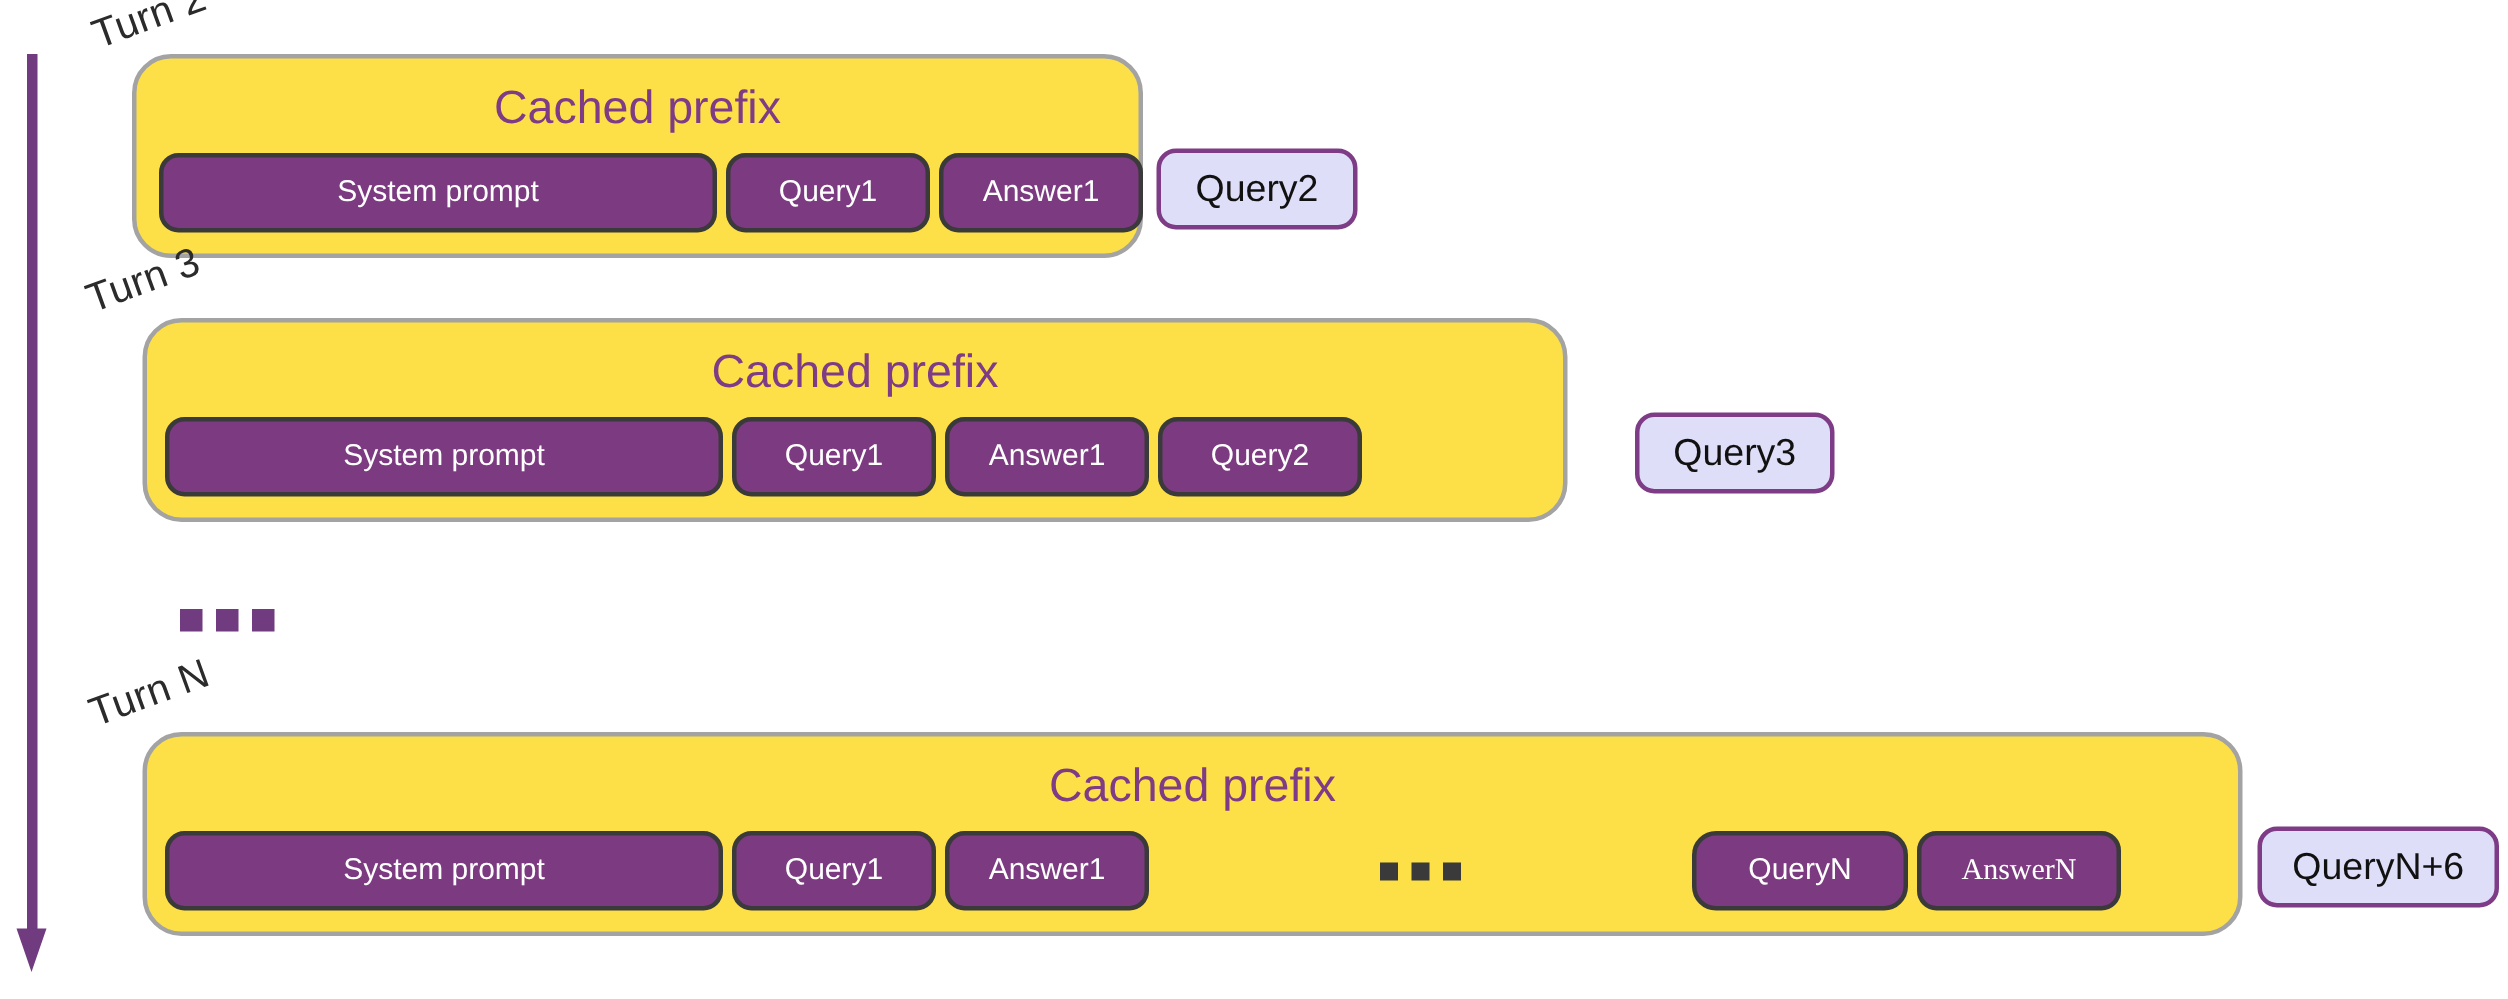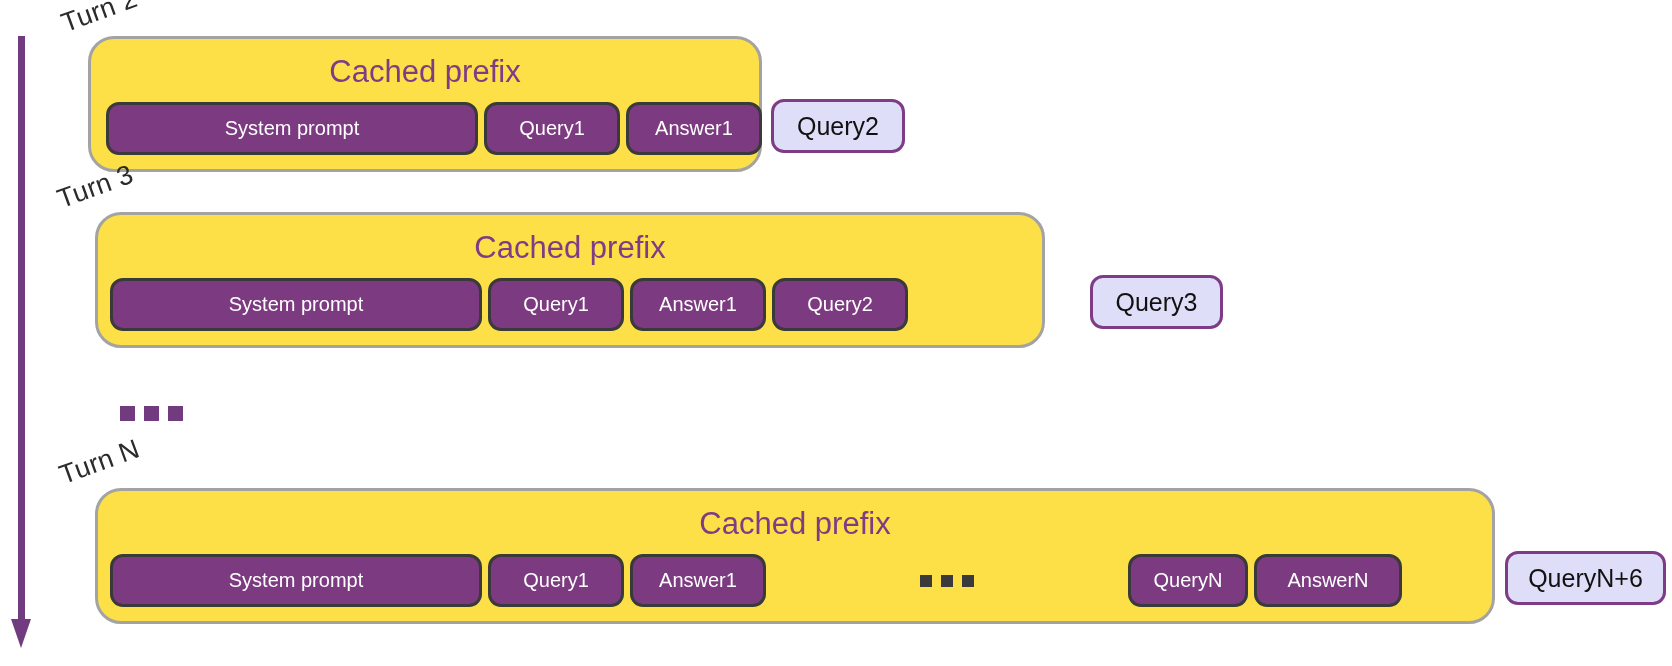--- a/index.html
+++ b/index.html
@@ -206,21 +206,21 @@
         <div class="segment" style="width:136px;">Answer1</div>
 
         <div class="segment gap-spacer" style="width:350px;">
           <span class="dots small">
             <span class="dot"></span>
             <span class="dot"></span>
             <span class="dot"></span>
           </span>
         </div>
 
-        <div class="segment" style="width:120px;">QueryN</div>
-        <div class="segment" style="width:148px;">AnswerN</div>
+        <div class="segment" style="width:144px;border-radius:16px;">QueryN</div>
+        <div class="segment" style="width:136px;font-family:Liberation Serif, serif;">AnswerN</div>
       </div>
     </div>
 
     <div class="pending-query" style="left:1505px; top:551px; width:161px; height:54px;">QueryN+6</div>
   </div>
 
 </div>
 
 </body></html>

